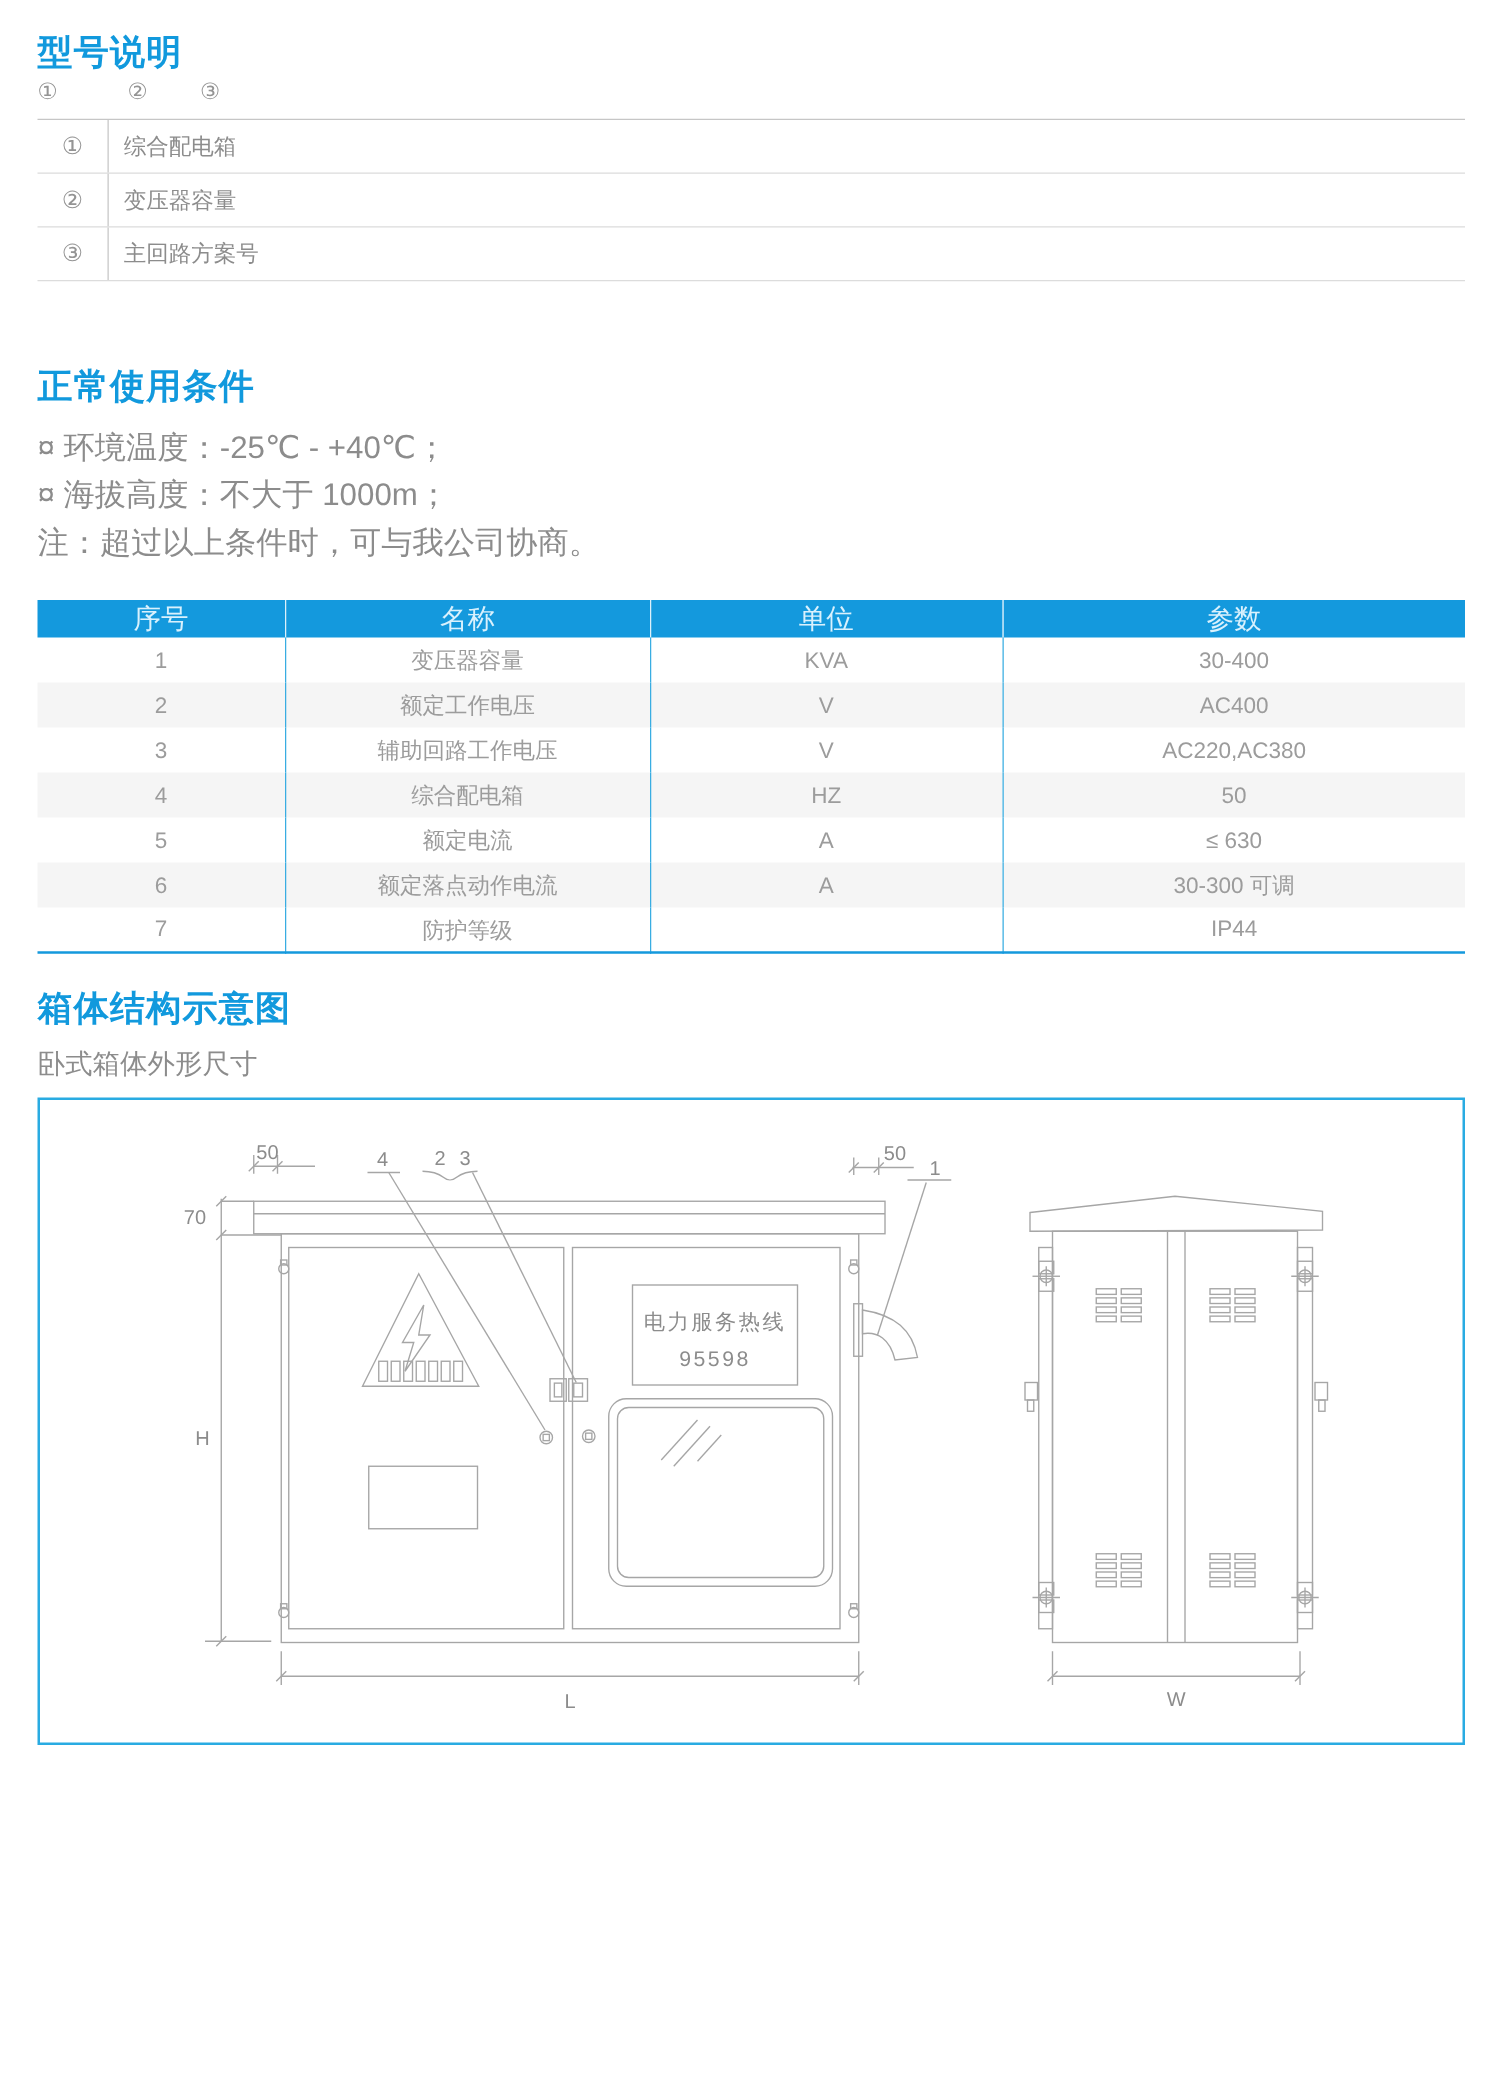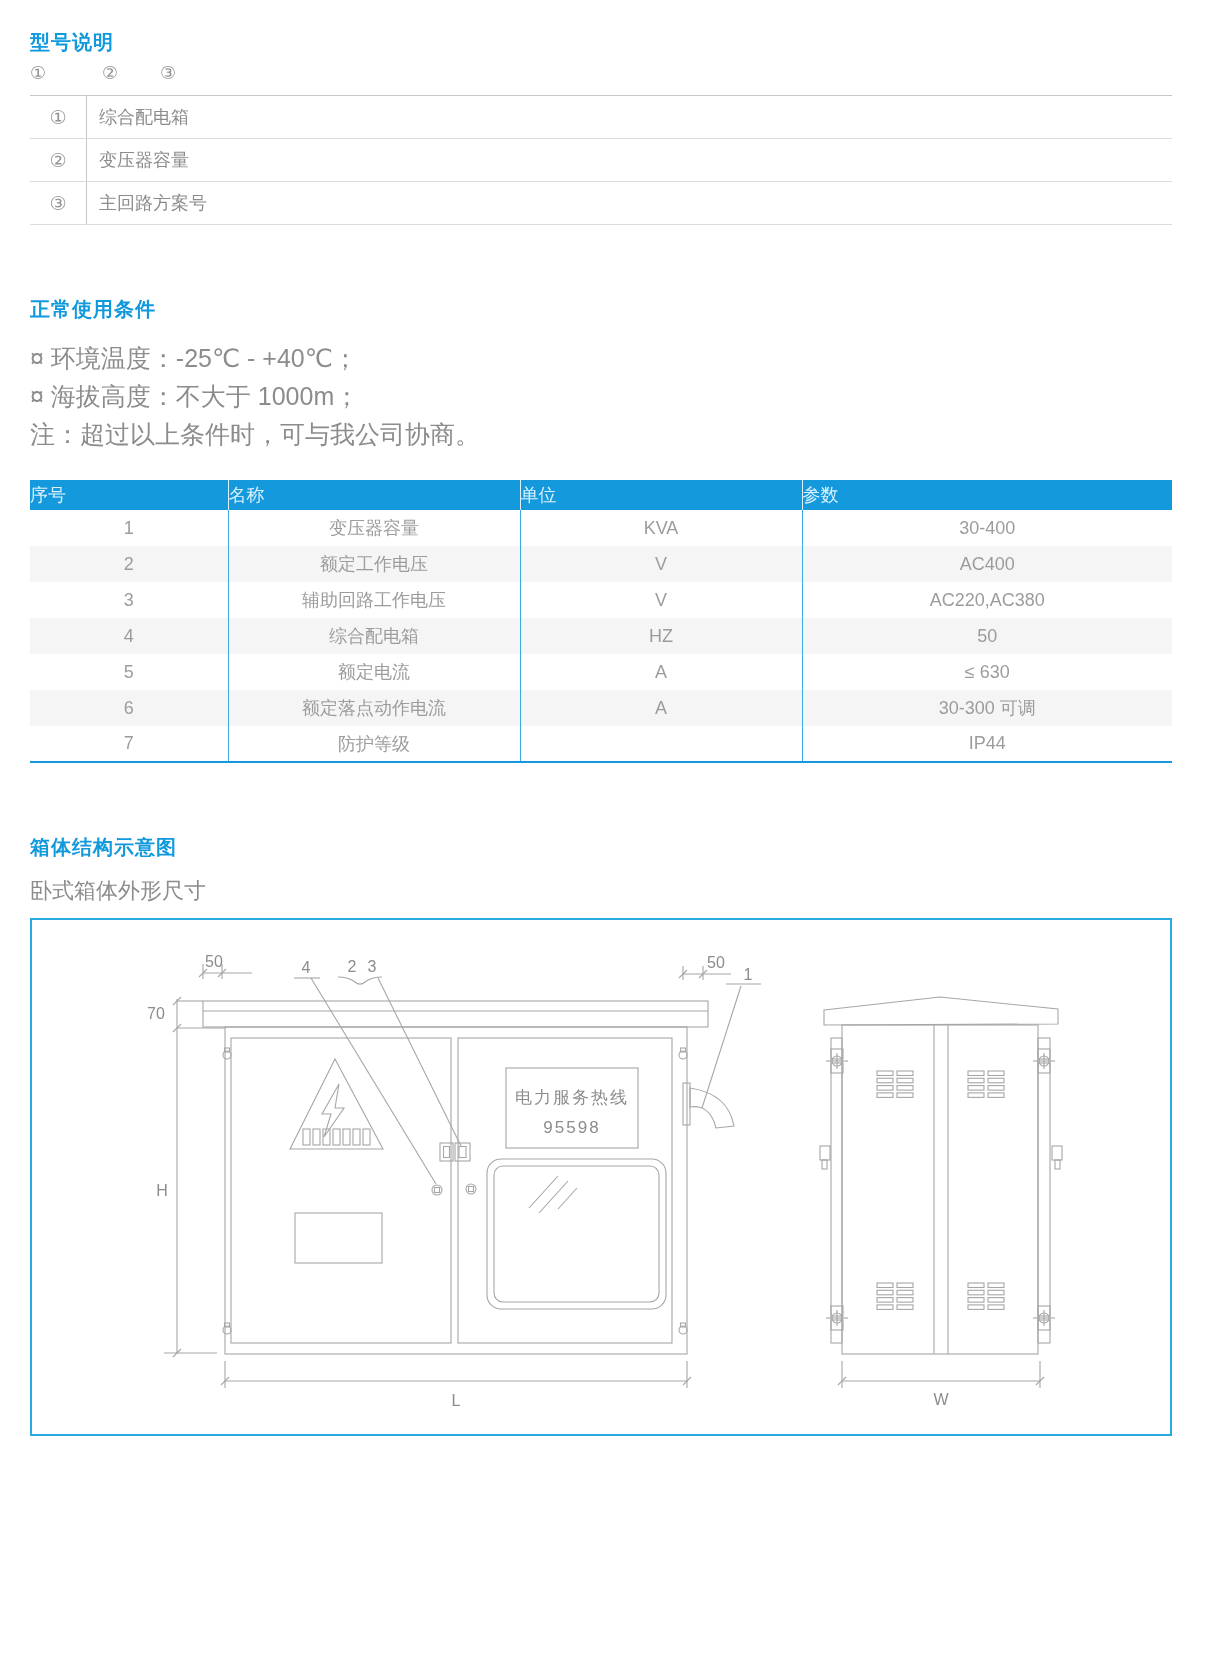--- a/index.html
+++ b/index.html
@@ -15,21 +15,21 @@
   }
   *{box-sizing:border-box;margin:0;padding:0}
   html,body{background:#fff}
   body{
     width:1209px;height:1659px;overflow:hidden;
     font-family:"Liberation Sans","DejaVu Sans",sans-serif;
     color:var(--ink);
   }
   .content{margin:0 37px 0 30px;width:1142px}
   h2.sec{
-    font-size:20px;font-weight:bold;color:var(--accent);
+    font-size:28px;font-weight:bold;color:var(--accent);
     line-height:32px;letter-spacing:1px;
   }
   .sec-model{margin-top:26px}
   
   .formula{position:relative;height:30px;margin-top:16px;color:#5a5a5a}
   .formula .jp{position:absolute;left:0;top:0;font-size:25px;letter-spacing:3px;line-height:30px}
   .formula .dash{position:absolute;left:30px;top:0;font-size:25px;line-height:30px}
   .formula .slash{position:absolute;left:104px;top:0;font-size:24px;line-height:30px;color:#6e6e6e}
   .sq{position:absolute;top:4px;width:21px;height:21px;border:2px solid #7d7d7d;background:#fff}
   .sq1{left:72px}.sq2{left:130px}
@@ -51,30 +51,30 @@
   
   .sec-params{margin-top:53px}
   table.params{
     margin-top:27px;width:1142px;border-collapse:collapse;table-layout:fixed;
     border-bottom:2px solid var(--header-bg);
   }
   table.params col.c1{width:198px} table.params col.c2{width:292px}
   table.params col.c3{width:282px} table.params col.c4{width:370px}
   table.params th{
     background:var(--header-bg);color:var(--header-ink);font-weight:normal;
-    font-size:18px;height:30px;text-align:left;
+    font-size:22px;height:30px;text-align:center;
   }
   table.params th + th{border-left:1px solid rgba(255,255,255,.85)}
   table.params td{
     height:36px;text-align:center;font-size:18px;color:var(--table-ink);
   }
   table.params td + td{border-left:1px solid var(--cell-line)}
   table.params tbody tr:nth-child(even){background:#f5f5f5}
   
-  .sec-structure{margin-top:68px}
+  .sec-structure{margin-top:28px}
   .subtitle{margin-top:16px;font-size:22px;line-height:24px;color:var(--ink)}
   .diagram-box{
     margin-top:15px;width:1142px;height:518px;
     border:2px solid var(--box-border);background:#fff;
   }
   .diagram-box svg{display:block;width:100%;height:100%}
   .diagram g.s, .diagram g.s *{stroke:var(--draw);fill:none;stroke-width:1.1}
   .diagram text{
     fill:var(--ink);stroke:none;font-family:"Liberation Sans","DejaVu Sans",sans-serif;
     font-size:15px;text-anchor:middle;

